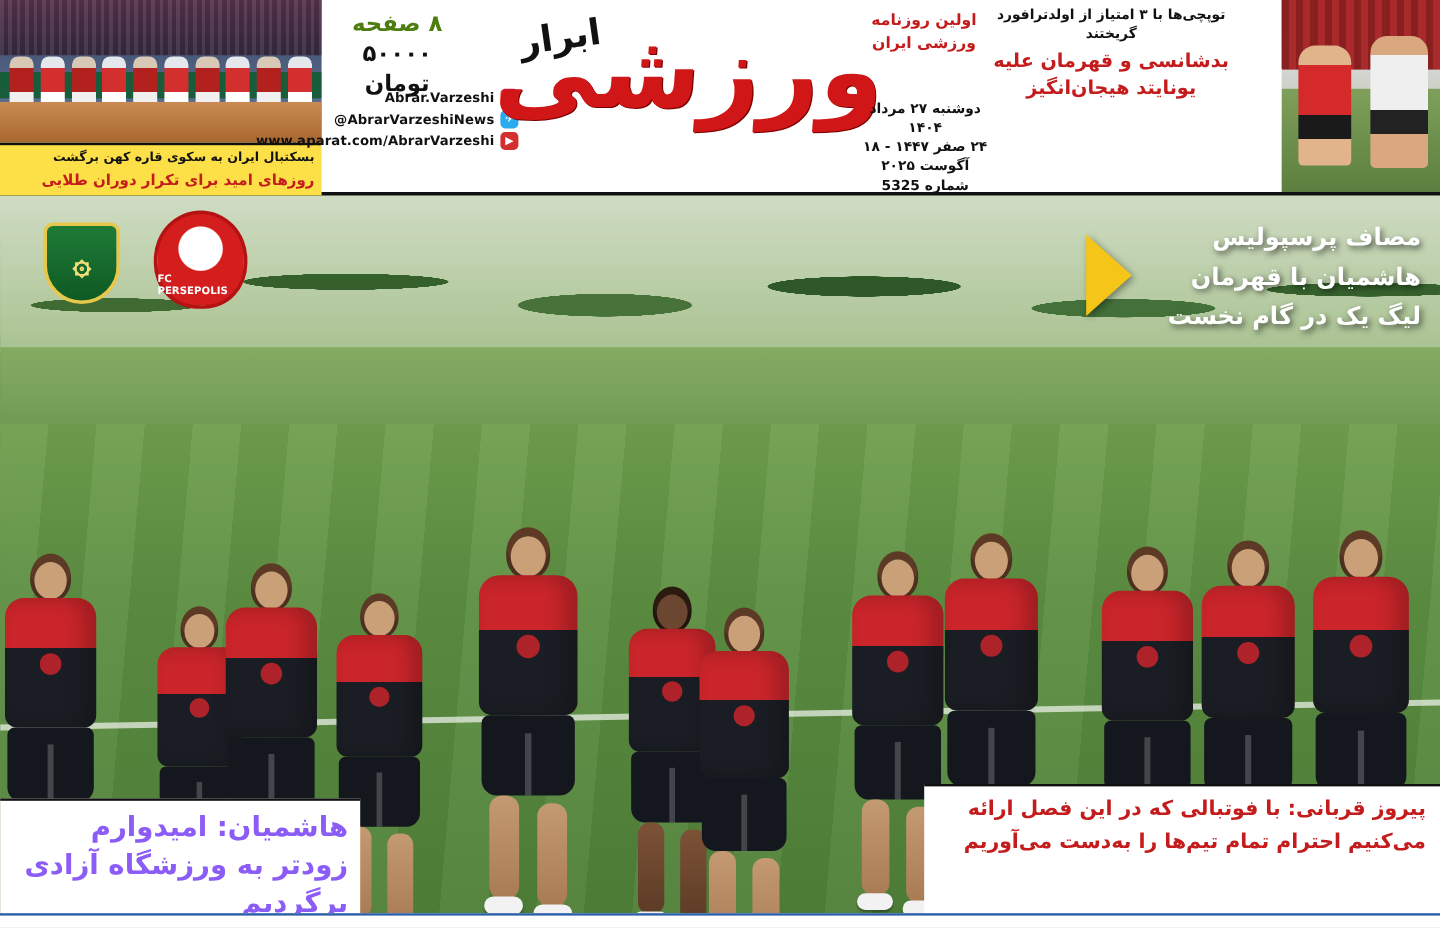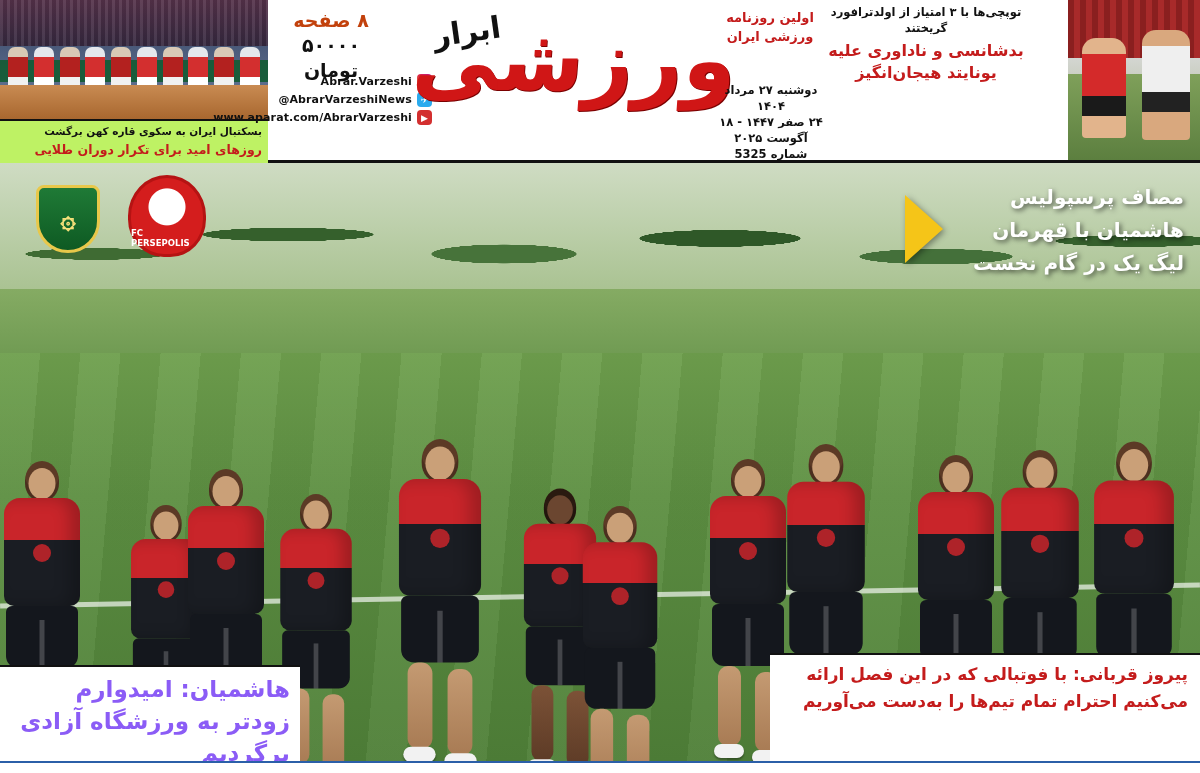--- a/index.html
+++ b/index.html
@@ -58,21 +58,21 @@
   }
   .mast-photo-left .banner-ad {
     position: absolute; left: 0; top: 60px; width: 100%; height: 22px;
     background: #0e5a2e; opacity: .85;
   }
 
   .mast-left-caption {
     position: absolute;
     left: 0; top: 119px;
     width: 268px; height: 44px;
-    background: #bef264;
+    background: #fde047;
     border-top: 2px solid #111;
     padding: 3px 6px 0 6px;
     text-align: right;
     direction: rtl;
   }
   .mast-left-caption .line1 {
     font-size: 10.5px; color: #111; font-weight: 700; line-height: 15px;
   }
   .mast-left-caption .line2 {
     font-size: 12.5px; color: #c41c1c; font-weight: 900; line-height: 17px;
@@ -81,21 +81,21 @@
 
   
   .mast-price {
     position: absolute;
     left: 272px; top: 2px;
     width: 118px; height: 70px;
     text-align: center;
     direction: rtl;
     padding-top: 6px;
   }
-  .mast-price .pages { font-size: 19px; font-weight: 900; color: #c2410c; line-height: 25px; }
+  .mast-price .pages { font-size: 19px; font-weight: 900; color: #4d7c0f; line-height: 25px; }
   .mast-price .price { font-size: 19px; font-weight: 900; color: #111; line-height: 25px; }
 
   
   .mast-socials {
     position: absolute;
     left: 272px; top: 74px;
     width: 160px;
     direction: rtl;
   }
   .soc-row {
@@ -446,21 +446,21 @@
     <div class="mast-slogan">اولین روزنامه ورزشی ایران</div>
 
     <div class="mast-date">
       <div>دوشنبه ۲۷ مرداد ۱۴۰۴</div>
       <div>۲۴ صفر ۱۴۴۷  -  ۱۸ آگوست ۲۰۲۵</div>
       <div>شماره 5325</div>
     </div>
 
     <div class="mast-right-text">
       <div class="lead">توپچی‌ها با ۳ امتیاز از اولدترافورد گریختند</div>
-      <div class="big">بدشانسی و ناداوری علیه یونایتد هیجان‌انگیز</div>
+      <div class="big">بدشانسی و قهرمان علیه یونایتد هیجان‌انگیز</div>
     </div>
 
     <div class="mast-photo-right">
       <div class="stand"></div>
       <div class="pitch"></div>
       <div class="pl-red"></div>
       <div class="pl-white"></div>
     </div>
   </div>
 

